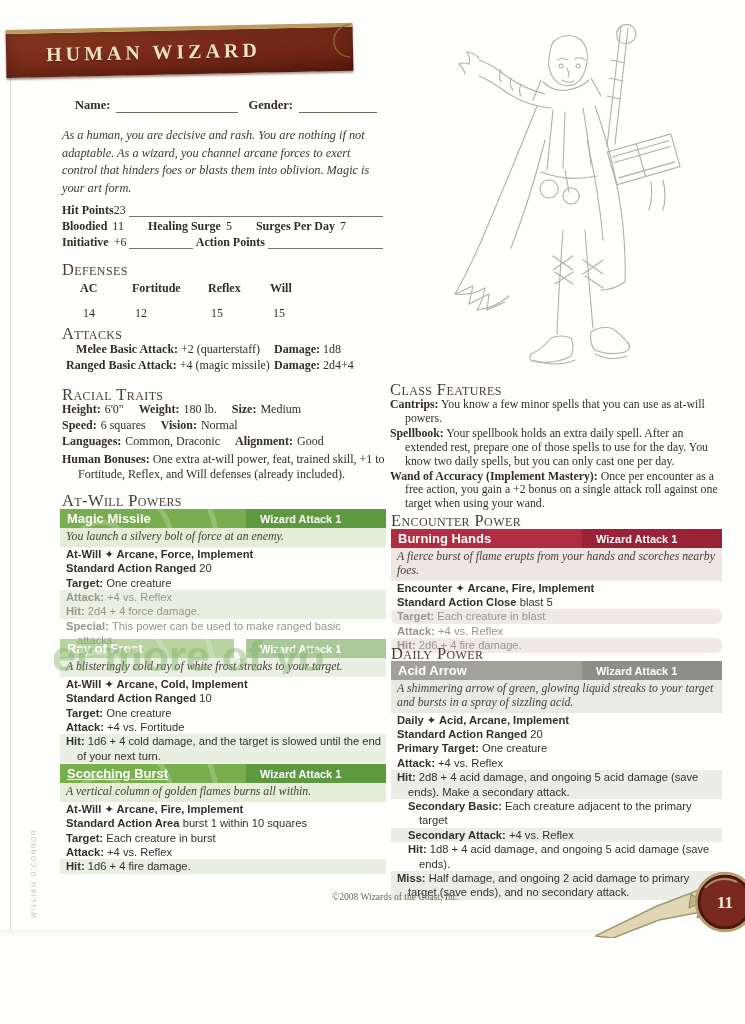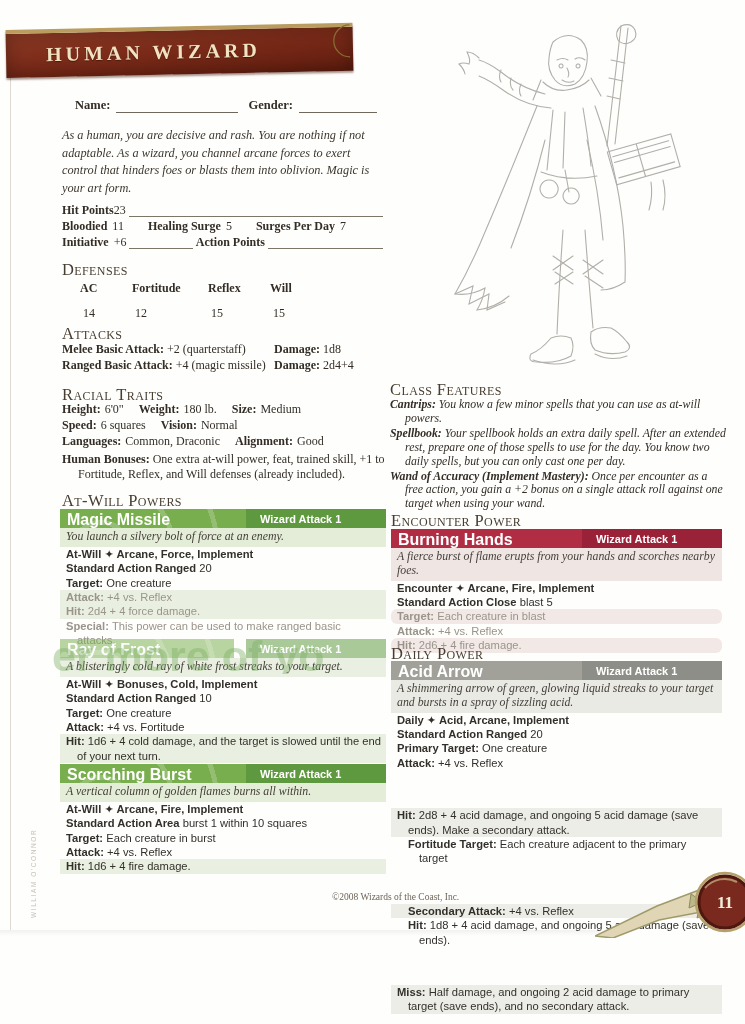--- a/index.html
+++ b/index.html
@@ -42,53 +42,53 @@
 
   
   .def-grid{left:80px;top:281px;display:grid;grid-template-columns:52px 76px 62px 50px;
     font-size:12px;row-gap:10px;}
   .def-grid .hd{font-weight:bold;}
   .def-grid .vl{padding-left:3px;}
 
   
   .attacks{left:62px;top:342px;width:326px;font-size:12px;line-height:15.8px;}
   .atk-row{display:flex;}
-  .atk-main{width:212px;}
+  .atk-main{width:212px;text-align:center;}
   .attacks b, .racial b, .bonus b{font-weight:bold;}
 
   
   .racial{left:62px;top:402px;width:326px;font-size:12px;line-height:15.8px;}
   .racial .pair{margin-right:12px;}
   .racial .pair span{margin-left:4px;}
   .bonus{left:62px;top:452px;width:326px;font-size:12px;line-height:15.2px;
     padding-left:16px;text-indent:-16px;}
 
   
   .power{position:absolute;width:326px;font-family:"Liberation Sans","DejaVu Sans",sans-serif;}
   .pw-right{width:331px;}
   .phead{display:flex;height:19px;color:#fff;font-weight:bold;}
-  .phead .nm{flex:1;font-size:16px;padding:2px 0 0 7px;overflow:hidden;white-space:nowrap;}
+  .phead .nm{flex:1;font-size:13px;padding:2px 0 0 7px;overflow:hidden;white-space:nowrap;}
   .v-green .nm{background-image:repeating-radial-gradient(circle at 22% 220%,
       transparent 0 26px, rgba(255,255,255,.20) 26px 31px, transparent 31px 44px);}
   .phead .tag{width:126px;font-size:11px;padding:3.5px 0 0 14px;white-space:nowrap;}
   .washed .phead{opacity:.52;gap:12px;}
   .flavor{font-family:"Liberation Serif",serif;font-style:italic;font-size:11.8px;
     line-height:13.8px;padding:2px 6px 3px 6px;color:#46413a;}
   .pline{font-size:11.2px;line-height:14.4px;padding:0 5px 0 17px;text-indent:-11px;color:#33302b;}
   .pline b{font-weight:bold;}
   .pline b::after{content:" ";}
   .pline.ind{padding-left:28px;}
   .v-green .shade{background:#eaf0e1;}
   .v-red   .shade{background:#f2e9e7;border-radius:6px;}
-  .v-gray  .shade{background:#ededе7;background:#ededе7;background:#ededE7;margin-top:38px;}
+  .v-gray  .shade{background:#ededе7;background:#ededе7;background:#ededE7;}
   .faded, .faded b{color:#9a948a;}
 
   
   .cf{left:390px;top:398px;width:338px;font-size:11.8px;line-height:13.9px;}
-  .cf-item{padding-left:15px;text-indent:-15px;margin-bottom:1px;font-style:italic;}
+  .cf-item{padding-left:15px;text-indent:-15px;margin-bottom:1px;}
   .cf-item b{font-weight:bold;}
 
   
   .watermark{left:52px;top:616px;width:334px;height:42px;overflow:hidden;
     font-family:"Liberation Sans",sans-serif;font-weight:bold;font-size:43px;
     color:rgba(120,173,94,.40);white-space:nowrap;z-index:6;pointer-events:none;margin-top:16px;}
 
   
   .footer{left:332px;top:892px;font-size:9.5px;color:#6c6458;}
   .artist{left:30px;top:822px;height:96px;writing-mode:vertical-rl;transform:rotate(180deg);
@@ -208,30 +208,30 @@
   </div>
 
   <div class="abs watermark">er more of yo</div>
 
   <div class="power v-green washed" style="left:60px;top:639px;">
     <div class="phead">
       <span class="nm" style="background-color: rgb(121, 174, 78);">Ray of Frost</span>
       <span class="tag" style="background-color: rgb(95, 153, 63);">Wizard Attack 1</span>
     </div>
     <div class="flavor" style="background-color: rgb(233, 239, 225);">A blisteringly cold ray of white frost streaks to your target.</div>
-    <div class="pline"><b>At-Will ✦ Bonuses, Cold, Implement</b><span></span></div>
+    <div class="pline"><b>At-Will ✦ Arcane, Cold, Implement</b><span></span></div>
     <div class="pline"><b>Standard Action  Ranged</b><span>10</span></div>
     <div class="pline"><b>Target:</b><span>One creature</span></div>
     <div class="pline"><b>Attack:</b><span>+4 vs. Fortitude</span></div>
     <div class="pline shade"><b>Hit:</b><span>1d6 + 4 cold damage, and the target is slowed until the end of your next turn.</span></div>
   </div>
 
   <div class="power v-green" style="left:60px;top:764px;">
     <div class="phead">
-      <span class="nm" style="background-color: rgb(121, 174, 78);">Scorching Burst</span>
+      <span class="nm" style="background-color: rgb(121, 174, 78); text-decoration: underline;">Scorching Burst</span>
       <span class="tag" style="background-color: rgb(95, 153, 63);">Wizard Attack 1</span>
     </div>
     <div class="flavor" style="background-color: rgb(228, 237, 215);">A vertical column of golden flames burns all within.</div>
     <div class="pline"><b>At-Will ✦ Arcane, Fire, Implement</b><span></span></div>
     <div class="pline"><b>Standard Action  Area</b><span>burst 1 within 10 squares</span></div>
     <div class="pline"><b>Target:</b><span>Each creature in burst</span></div>
     <div class="pline"><b>Attack:</b><span>+4 vs. Reflex</span></div>
     <div class="pline shade"><b>Hit:</b><span>1d6 + 4 fire damage.</span></div>
   </div>
 
@@ -293,21 +293,21 @@
     <div class="phead">
       <span class="nm" style="background-color: rgb(161, 161, 154);">Acid Arrow</span>
       <span class="tag" style="background-color: rgb(142, 142, 136);">Wizard Attack 1</span>
     </div>
     <div class="flavor" style="background-color: rgb(234, 234, 228);">A shimmering arrow of green, glowing liquid streaks to your target and bursts in a spray of sizzling acid.</div>
     <div class="pline"><b>Daily ✦ Acid, Arcane, Implement</b><span></span></div>
     <div class="pline"><b>Standard Action  Ranged</b><span>20</span></div>
     <div class="pline"><b>Primary Target:</b><span>One creature</span></div>
     <div class="pline"><b>Attack:</b><span>+4 vs. Reflex</span></div>
     <div class="pline shade"><b>Hit:</b><span>2d8 + 4 acid damage, and ongoing 5 acid damage (save ends). Make a secondary attack.</span></div>
-    <div class="pline ind"><b>Fortitude Target:</b><span>Each creature adjacent to the primary target</span></div>
+    <div class="pline ind"><b>Secondary Basic:</b><span>Each creature adjacent to the primary target</span></div>
     <div class="pline ind shade"><b>Secondary Attack:</b><span>+4 vs. Reflex</span></div>
     <div class="pline ind"><b>Hit:</b><span>1d8 + 4 acid damage, and ongoing 5 acid damage (save ends).</span></div>
     <div class="pline shade"><b>Miss:</b><span>Half damage, and ongoing 2 acid damage to primary target (save ends), and no secondary attack.</span></div>
   </div>
 
   <div class="abs footer">©2008 Wizards of the Coast, Inc.</div>
   <div class="abs artist">WILLIAM O'CONNOR</div>
   <div class="abs page-edge"></div>
 
   <svg class="abs corner" width="152" height="84" viewBox="0 0 152 84">

